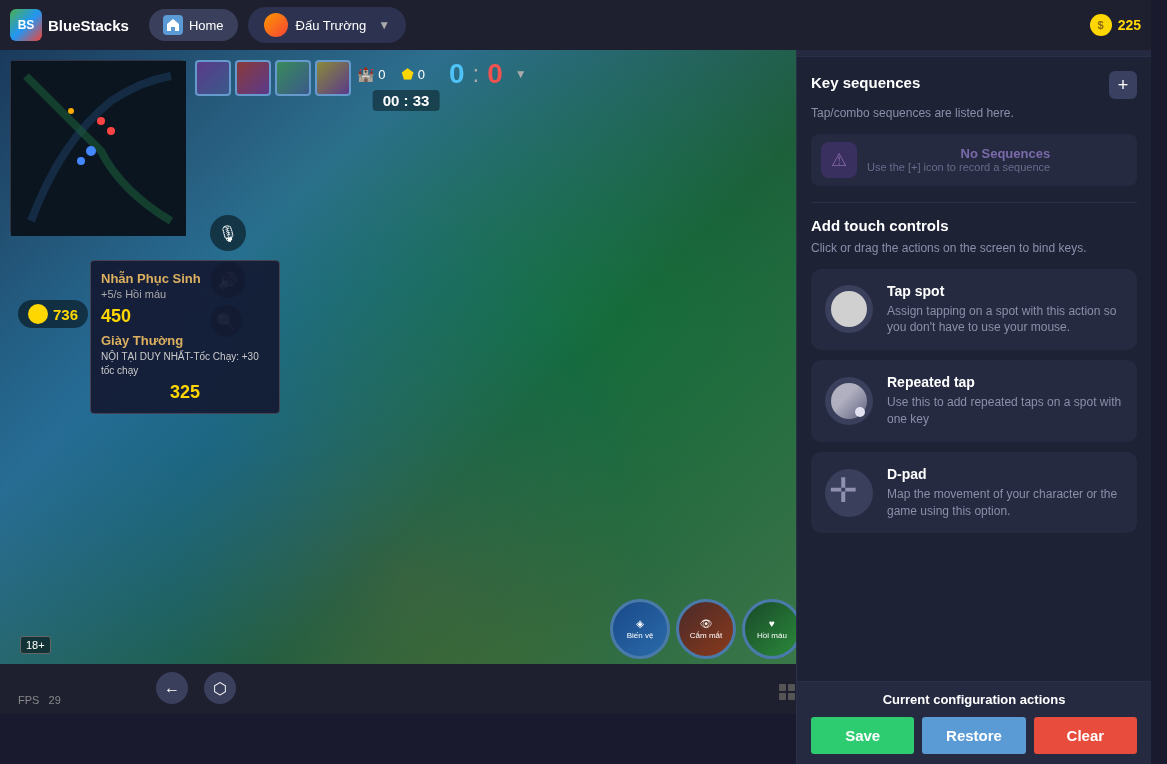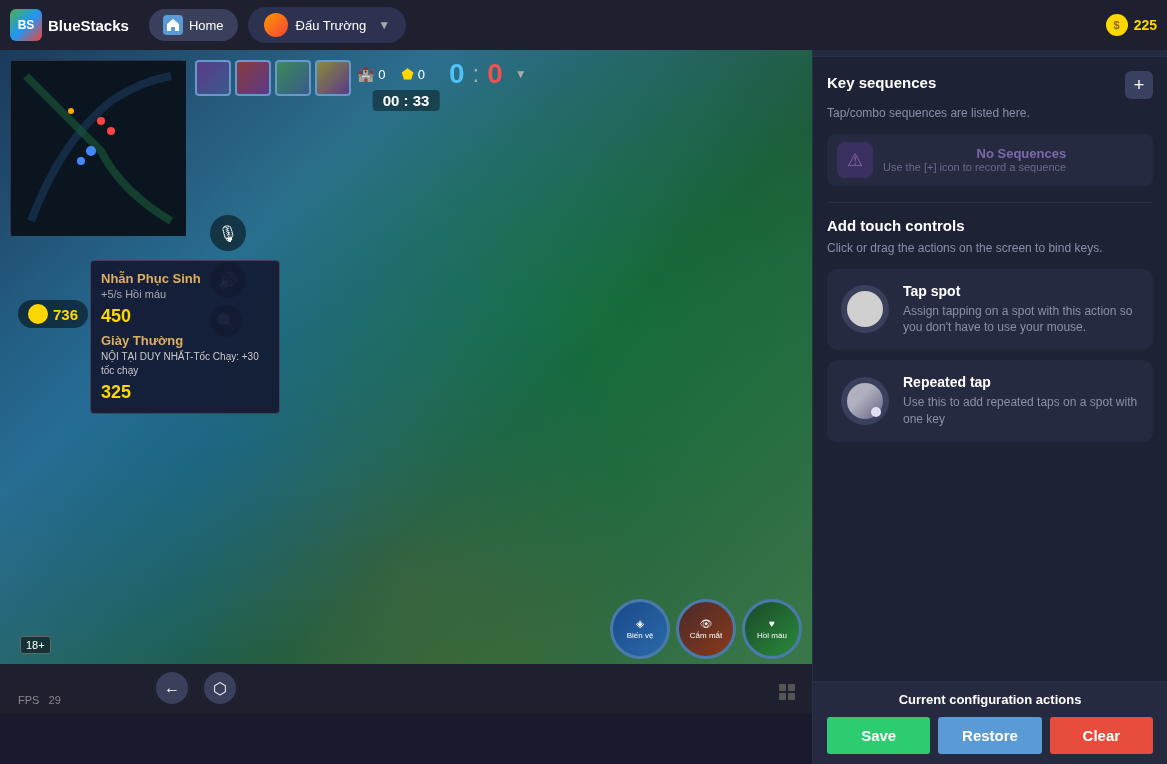--- a/index.html
+++ b/index.html
@@ -7,21 +7,21 @@
       width: 1167px;
       height: 764px;
       overflow: hidden;
       font-family: 'Segoe UI', Arial, sans-serif;
       background: #1a1a2e;
     }
 
     
     .top-bar {
       position: absolute;
-      top: 0; left: 0; right: 0;
+      top: 0; left: 0; right: 16px;
       height: 50px;
       background: #1e2030;
       display: flex;
       align-items: center;
       z-index: 10;
       padding: 0 10px;
     }
     .top-bar-logo {
       display: flex;
       align-items: center;
@@ -345,21 +345,21 @@
     .skill-btn.skill3 { background: linear-gradient(135deg, #1a4a2a, #2a8a3a); }
     .skill-label {
       font-size: 8px;
       margin-top: 2px;
     }
 
     
     .panel {
       position: absolute;
       top: 0;
-      right: 0;
+      right: 16px;
       width: 355px;
       height: 764px;
       background: #1e2235;
       border-left: 1px solid #2a2f4a;
       display: flex;
       flex-direction: column;
     }
     .panel-header {
       background: #252a40;
       padding: 14px 16px;
@@ -693,21 +693,21 @@
     <div class="gold-icon"></div>
     <span>736</span>
   </div>
 
   <div class="item-popup">
     <div class="item-name">Nhẫn Phục Sinh</div>
     <div class="item-sub">+5/s Hồi máu</div>
     <div style="font-size:18px;font-weight:bold;color:#ffd700;margin-bottom:6px;">450</div>
     <div class="item-name2">Giày Thường</div>
     <div class="item-desc">NỘI TẠI DUY NHẤT-Tốc Chạy: +30 tốc chạy</div>
-    <div style="font-size:18px;font-weight:bold;color:#ffd700;margin-top:4px;">325</div>
+    <div style="font-size:18px;font-weight:bold;color:#ffd700;margin-top:4px;text-align:center;">325</div>
   </div>
 
   <div class="age-badge">18+</div>
 
   <div class="skill-bar">
     <div class="skill-btn skill1">
       <span>◈</span>
       <span class="skill-label">Biến vệ</span>
     </div>
     <div class="skill-btn skill2">
@@ -785,20 +785,29 @@
     <div class="control-card">
       <div class="control-icon">
         <div class="repeated-tap-circle"></div>
       </div>
       <div class="control-info">
         <div class="control-name">Repeated tap</div>
         <div class="control-desc">Use this to add repeated taps on a spot with one key</div>
       </div>
     </div>
 
+    <div class="control-card">
+      <div class="control-icon">
+        <div class="dpad-icon"></div>
+      </div>
+      <div class="control-info">
+        <div class="control-name">D-pad</div>
+        <div class="control-desc">Map the movement of your character or the game using this option.</div>
+      </div>
+    </div>
 
   </div>
 
   <div class="panel-footer">
     <div class="footer-title">Current configuration actions</div>
     <div class="footer-btns">
       <button class="footer-btn btn-save">Save</button>
       <button class="footer-btn btn-restore">Restore</button>
       <button class="footer-btn btn-clear">Clear</button>
     </div>

